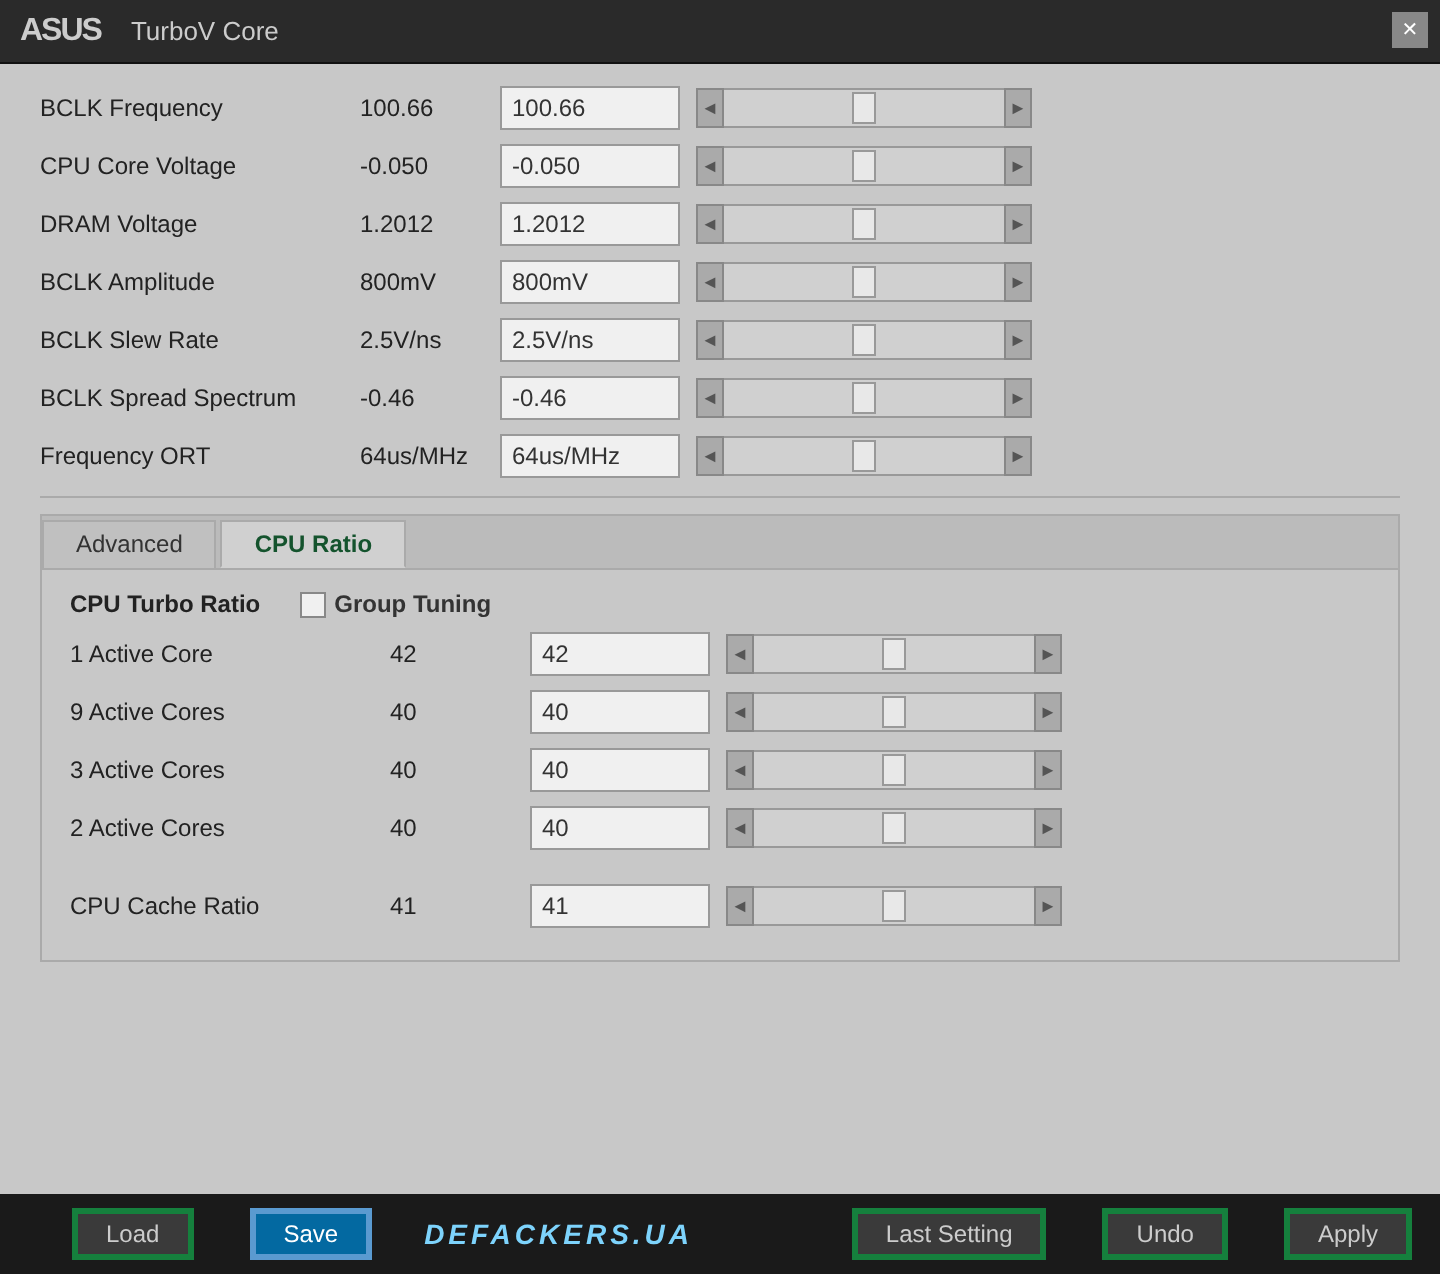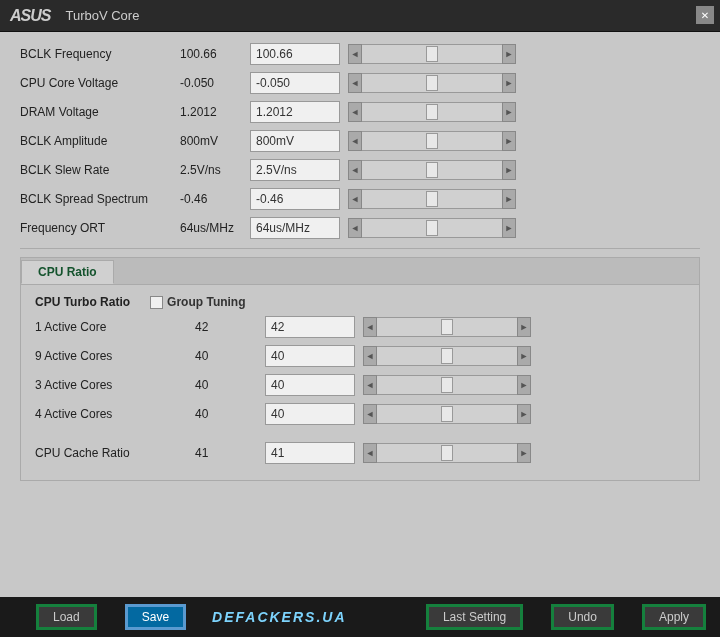--- a/index.html
+++ b/index.html
@@ -20,21 +20,20 @@
       display: flex;
       align-items: center;
       padding: 0 10px;
       border-bottom: 1px solid #111;
       position: relative;
     }
     .title-bar-logo {
       color: #ccc;
       font-weight: bold;
       font-size: 16px;
-      font-style: italic;
       letter-spacing: -1px;
       margin-right: 15px;
     }
     .title-bar-text {
       color: #ccc;
       font-size: 13px;
     }
     .title-bar-close {
       position: absolute;
       right: 6px;
@@ -323,20 +322,21 @@
         </div>
         <div class="slider-arrow">►</div>
       </div>
     </div>
     </div>
 
   <div class="divider"></div>
 
   <div class="tab-section">
     <div class="tab-bar">
+      <div class="tab">Advanced</div>
       <div class="tab active">CPU Ratio</div>
     </div>
     <div class="tab-content">
 
       <div class="cpu-turbo-label">
         <span>CPU Turbo Ratio</span>
         <div class="group-tuning">
           <div class="checkbox"></div>
           <span>Group Tuning</span>
         </div>
@@ -373,21 +373,21 @@
       <input class="param-input" type="text" value="40" style="">
       <div class="slider-container">
         <div class="slider-arrow">◄</div>
         <div class="slider-track">
           <div class="slider-thumb"></div>
         </div>
         <div class="slider-arrow">►</div>
       </div>
     </div>
           <div class="param-row">
-      <span class="param-name">4 Active Cores</span>
+      <span class="param-name">2 Active Cores</span>
       <span class="param-value-static">40</span>
       <input class="param-input" type="text" value="40" style="">
       <div class="slider-container">
         <div class="slider-arrow">◄</div>
         <div class="slider-track">
           <div class="slider-thumb"></div>
         </div>
         <div class="slider-arrow">►</div>
       </div>
     </div>

